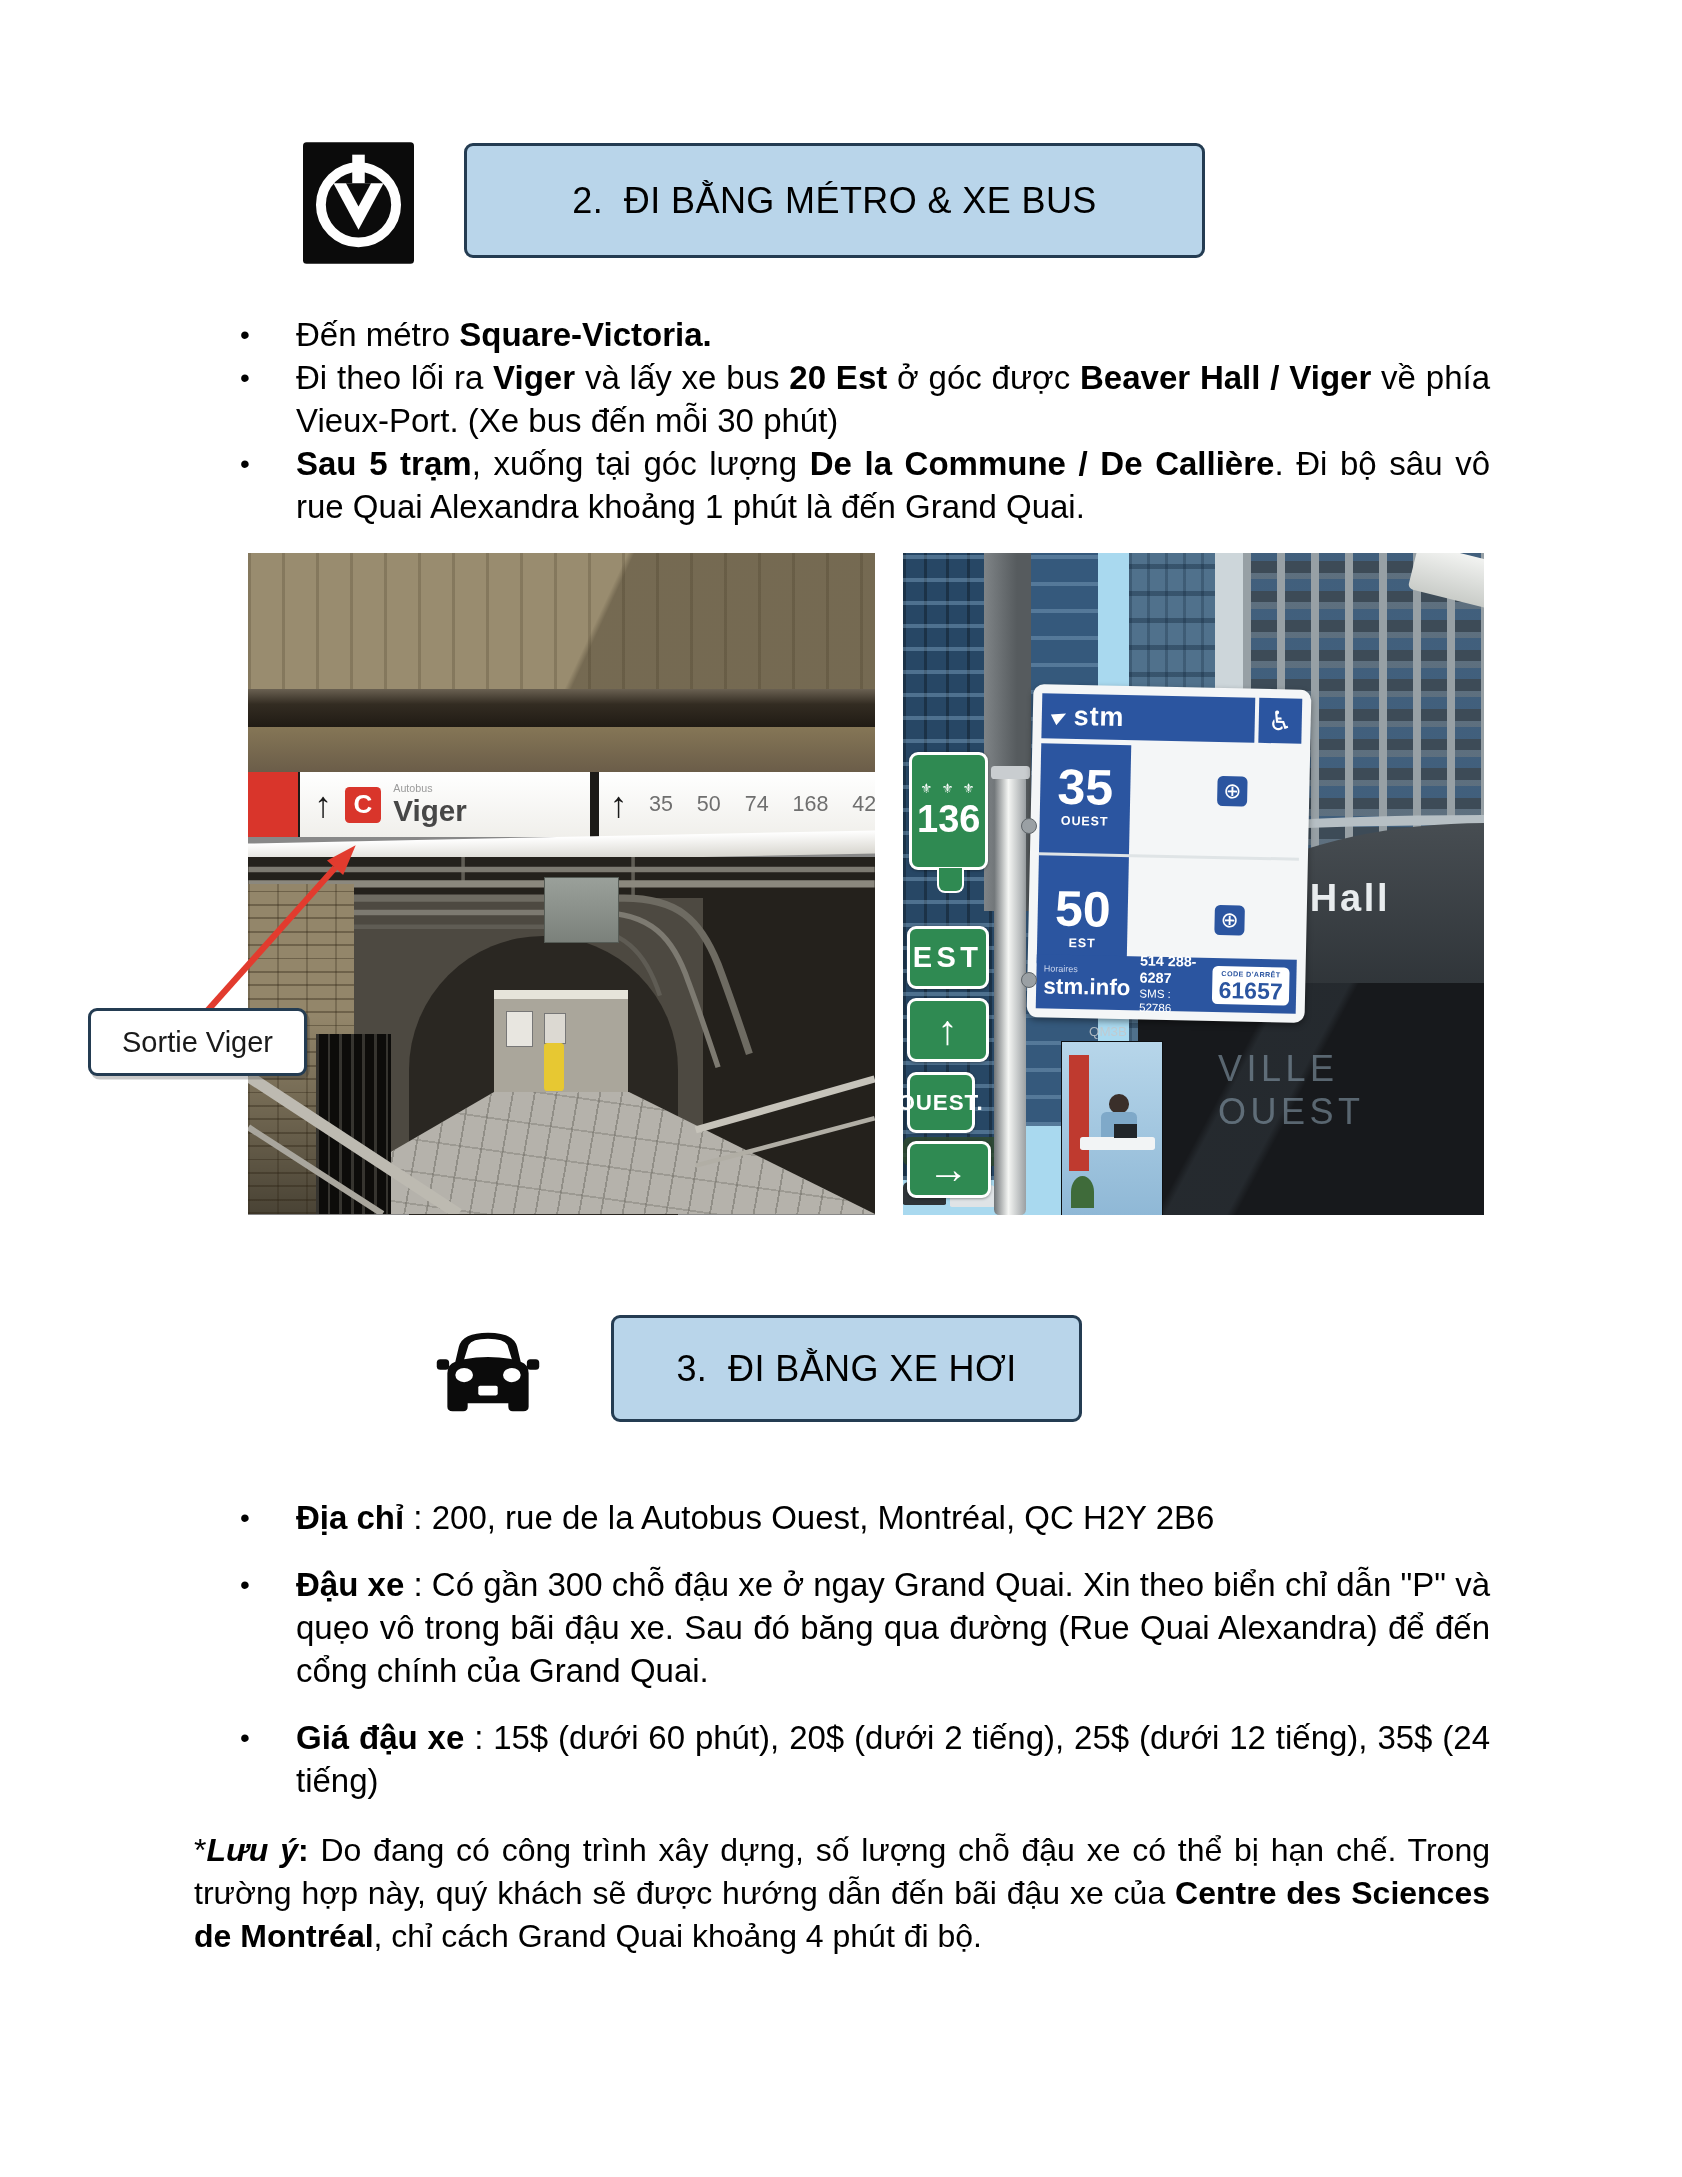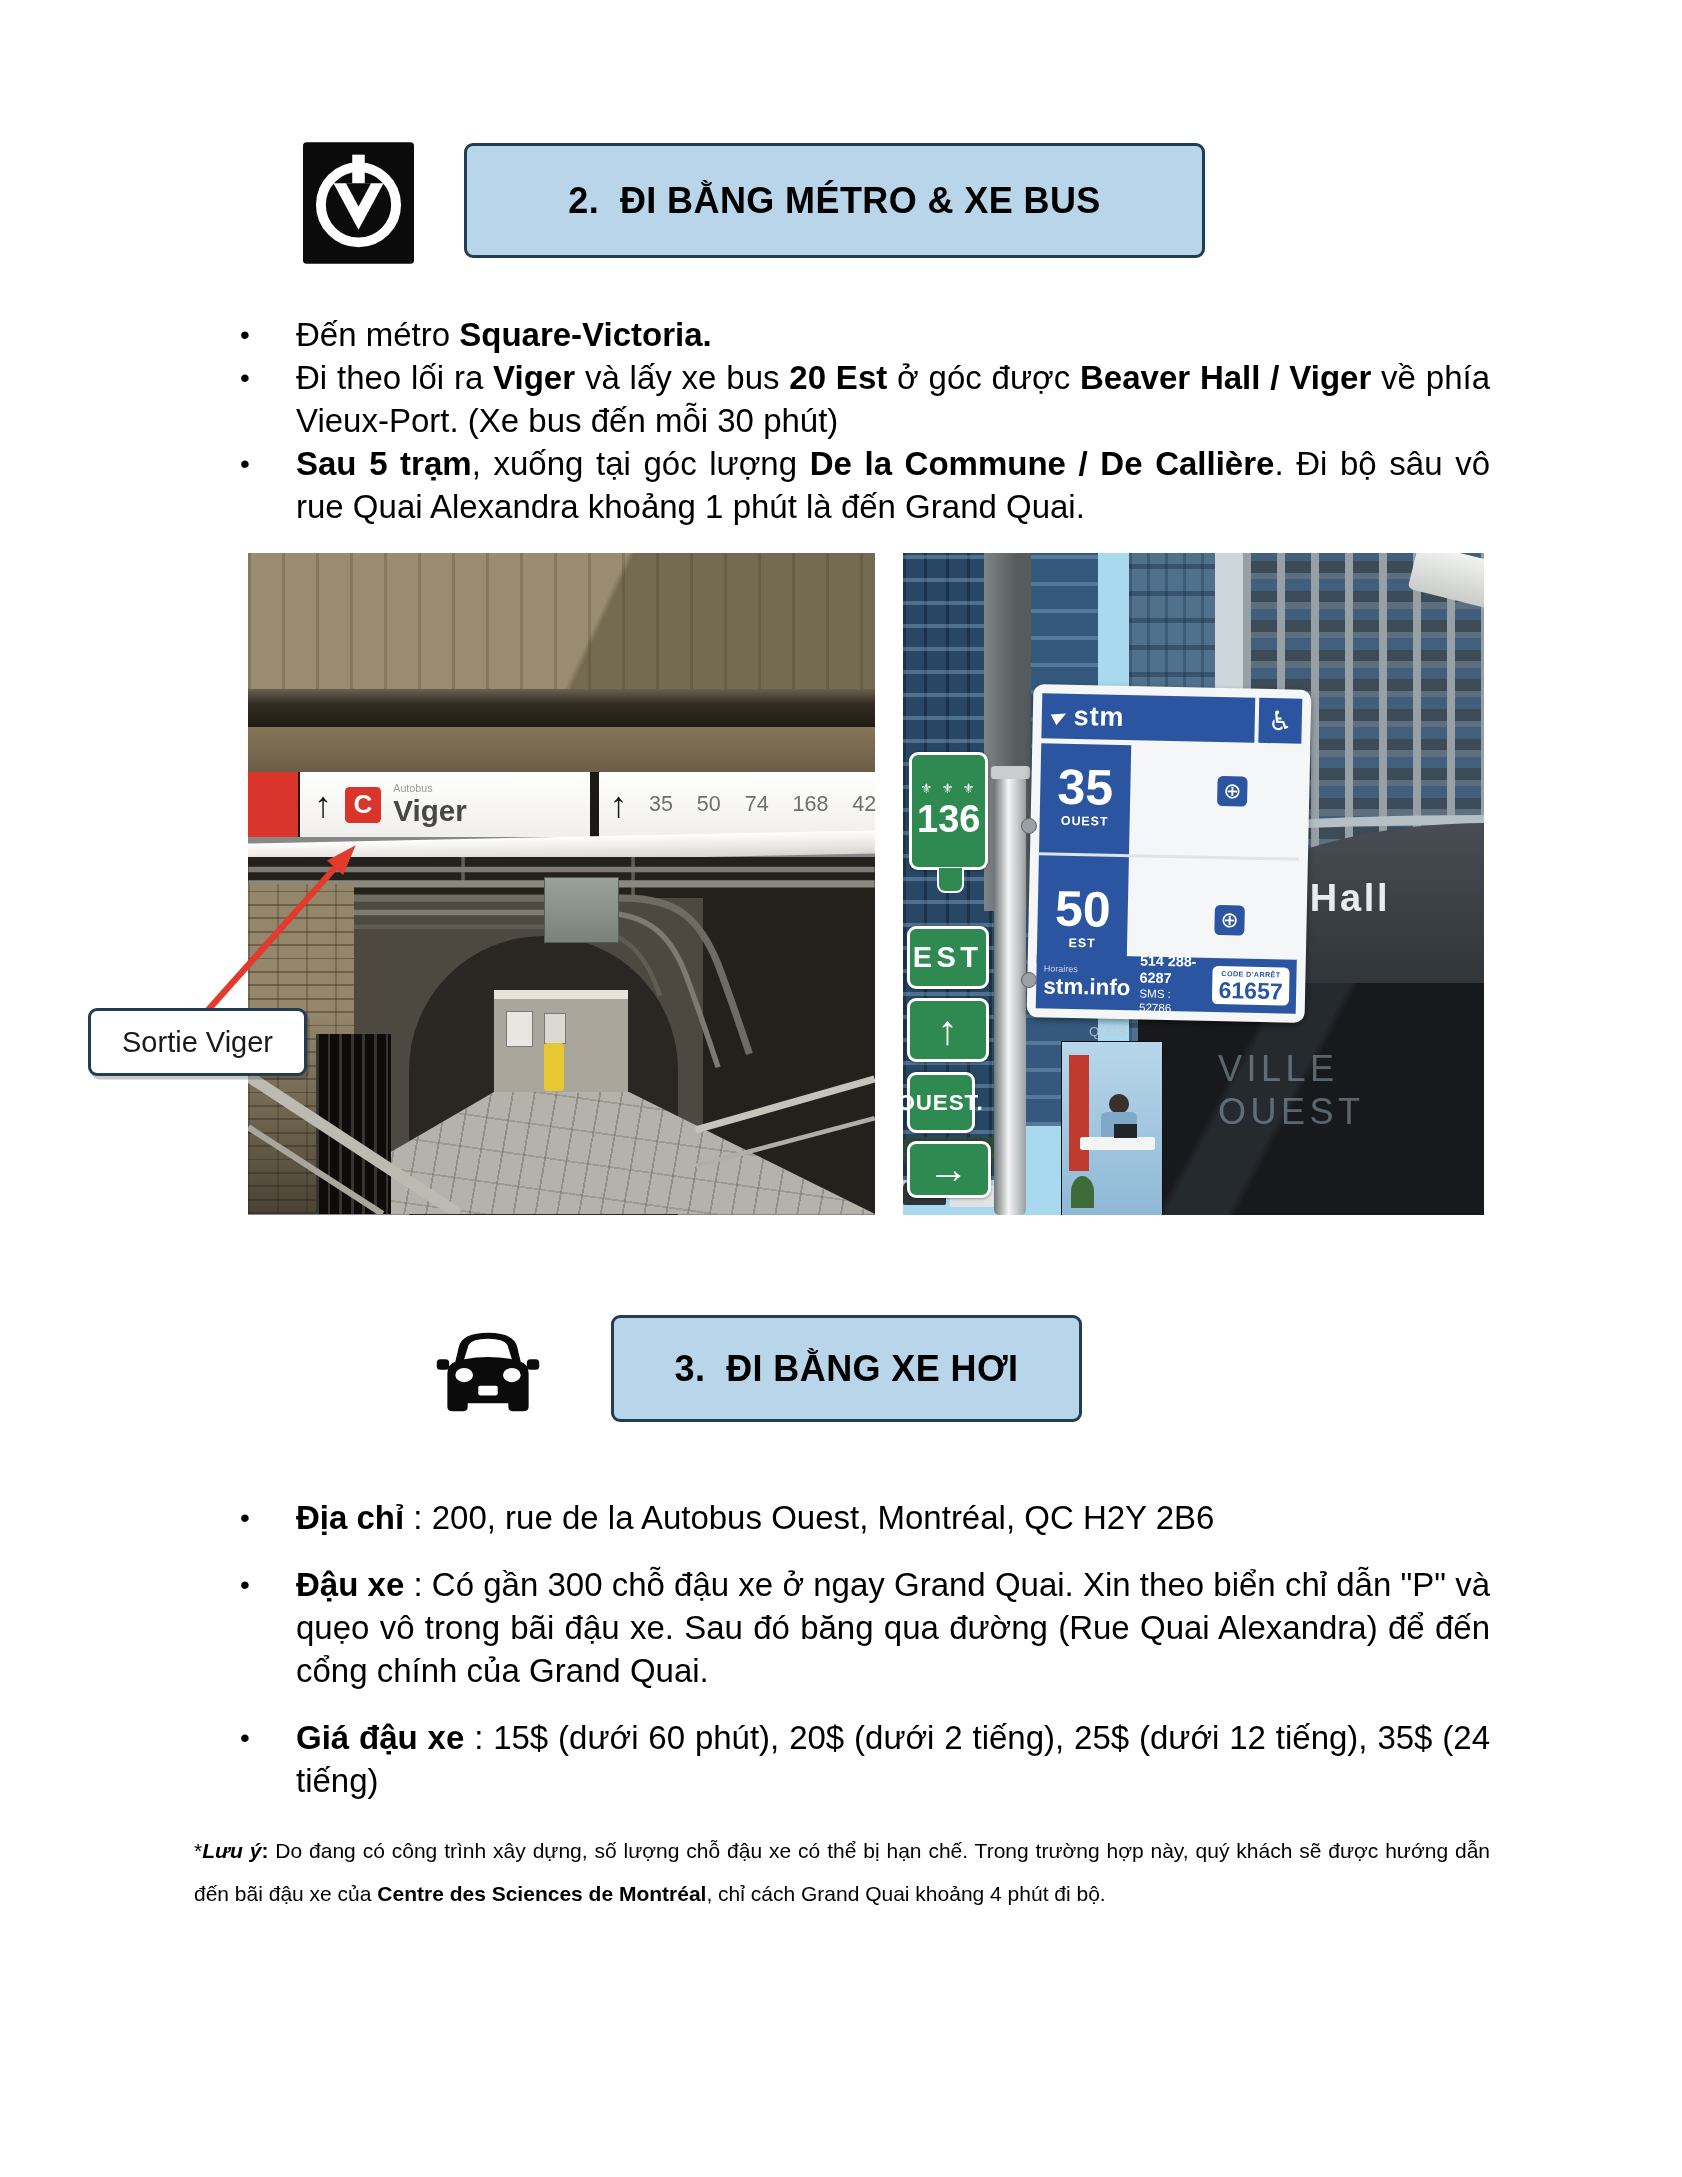--- a/index.html
+++ b/index.html
@@ -6,36 +6,36 @@
   body{
     width:1683px;height:2177px;position:relative;overflow:hidden;
     background:var(--page_bg,#fff);color:#000;
     font-family:"Liberation Sans","DejaVu Sans",sans-serif;
   }
   .b{font-weight:bold;} .i{font-style:italic;}
 
   
   .hdr{position:absolute;background:var(--header_bg,#b9d5ea);border:3.6px solid var(--header_border,#243c52);
        border-radius:9px;display:flex;align-items:center;justify-content:center;
-       font-weight:bold;font-size:36px;letter-spacing:0.4px;box-sizing:border-box;}
+       font-weight:normal;font-size:36px;letter-spacing:0.4px;box-sizing:border-box;}
   .hdr2{left:464px;top:143px;width:741px;height:115px;}
   .hdr3{left:611px;top:1315px;width:471px;height:107px;}
   .metro-logo{position:absolute;left:303px;top:142px;width:111px;height:124px;}
   .car-icon{position:absolute;left:435px;top:1318px;width:106px;height:100px;}
 
   
   .bullets{position:absolute;width:1250px;}
   .b2{left:240px;top:313px;}
   .b3{left:240px;top:1496px;}
   .bi{display:flex;}
   .b3 .bi{margin-bottom:24px;}
   .dot{width:56px;font-size:28px;line-height:43px;}
   .bt{flex:1;font-size:33px;line-height:43px;text-align:justify;}
   .note{position:absolute;left:194px;top:1829px;width:1296px;margin:0;
-        font-size:21px;line-height:43px;text-align:justify;}
+        font-size:32px;line-height:43px;text-align:justify;}
 
   
   .photo{position:absolute;top:553px;height:662px;overflow:hidden;background:#888;}
   .photo > div{position:absolute;}
   .tunnel{left:248px;width:627px;}
   .street{left:903px;width:581px;}
 
   
   .t-wall{left:0;top:0;width:627px;height:136px;background-color:#998c6f;
     background-image:repeating-linear-gradient(90deg,rgba(60,50,30,.22) 0 2.7px,transparent 2.7px 34px),

